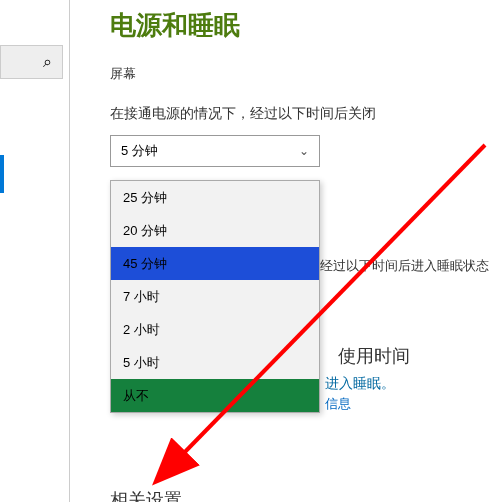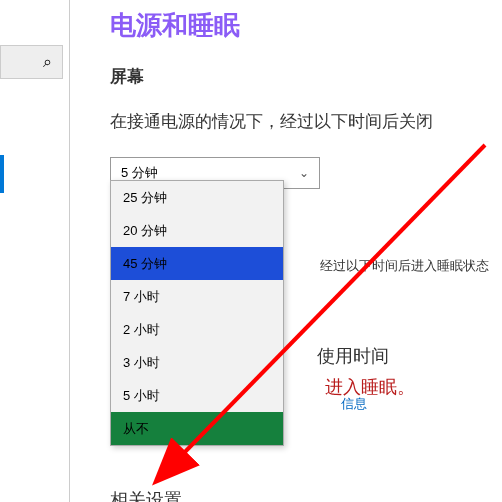--- a/index.html
+++ b/index.html
@@ -42,56 +42,56 @@
     }
     .content {
       position: absolute;
       left: 110px;
       top: 0;
       right: 0;
     }
     .page-title {
       font-size: 26px;
       font-weight: 600;
-      color: #8b5cf6;
+      color: #4d7c0f;
       margin-top: 8px;
     }
     .section-title {
-      font-size: 17px;
+      font-size: 13px;
       color: #333;
       margin-top: 22px;
-      font-weight: 700;
+      font-weight: 400;
     }
     .field-label {
-      font-size: 17px;
+      font-size: 14px;
       color: #333;
       margin-top: 22px;
     }
     .dropdown-closed {
-      margin-top: 24px;
+      margin-top: 12px;
       width: 210px;
       height: 32px;
       border: 1px solid #999;
       background: #fff;
       display: flex;
       align-items: center;
       justify-content: space-between;
       padding: 0 10px;
       font-size: 13px;
       cursor: pointer;
     }
     .chevron {
       font-size: 12px;
       color: #555;
     }
     .dropdown-list {
       position: absolute;
       left: 110px;
       top: 180px;
-      width: 174px;
+      width: 210px;
       background: #f2f2f2;
       border: 1px solid #aaa;
       box-shadow: 2px 2px 6px rgba(0,0,0,0.2);
       z-index: 10;
     }
     .dropdown-item {
       height: 33px;
       display: flex;
       align-items: center;
       padding-left: 12px;
@@ -107,40 +107,39 @@
     }
     .behind-text-1 {
       position: absolute;
       left: 320px;
       top: 257px;
       font-size: 13px;
       color: #333;
     }
     .behind-title {
       position: absolute;
-      left: 317px;
+      left: 338px;
       top: 344px;
       font-size: 18px;
       color: #333;
     }
     .behind-text-2 {
       position: absolute;
       left: 325px;
       top: 375px;
-      font-size: 18px;
-      color: #b91c1c;
+      font-size: 14px;
+      color: #0369a1;
     }
     .behind-link {
       position: absolute;
       left: 325px;
       top: 395px;
       font-size: 13px;
       color: #0067c0;
       cursor: pointer;
-      margin-left: 16px;
     }
     .related-title {
       position: absolute;
       left: 110px;
       top: 488px;
       font-size: 18px;
       color: #333;
     }
     .arrow-svg {
       position: absolute;
@@ -176,21 +175,20 @@
 <div class="behind-title">使用时间</div>
 <div class="behind-text-2">进入睡眠。</div>
 <div class="behind-link">信息</div>
 
 <div class="dropdown-list" id="dd-list">
     <div class="dropdown-item">25 分钟</div>
     <div class="dropdown-item">20 分钟</div>
     <div class="dropdown-item highlighted">45 分钟</div>
     <div class="dropdown-item">7 小时</div>
     <div class="dropdown-item">2 小时</div>
-    <div class="dropdown-item">3 小时</div>
     <div class="dropdown-item">5 小时</div>
     <div class="dropdown-item hovered">从不</div>
   </div>
 
 <div class="related-title">相关设置</div>
 
 <svg class="arrow-svg">
   <defs>
     <marker id="arrowhead" markerWidth="12" markerHeight="10" refX="2" refY="5" orient="auto">
       <polygon points="0 0, 12 5, 0 10" fill="#ff0000"></polygon>

